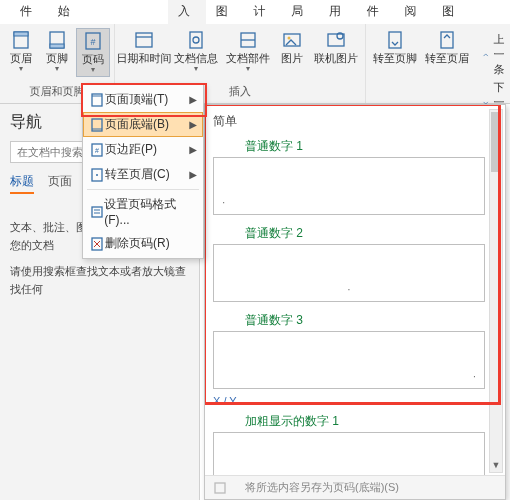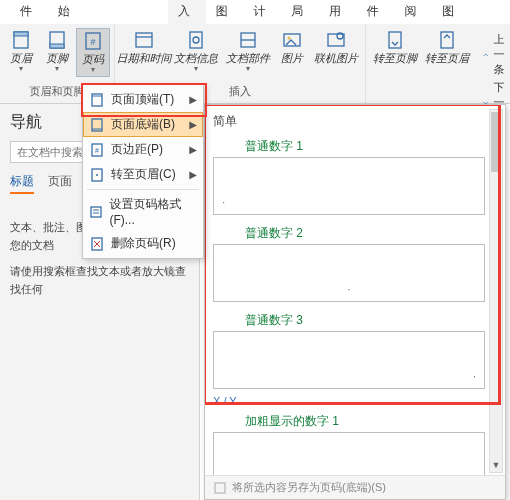--- a/index.html
+++ b/index.html
@@ -9,58 +9,58 @@
   .tabs { display: flex; gap: 0; }
   .tab { padding: 4px 10px; font-size: 12px; color: #333; cursor: pointer; }
   .tab.active { background: #f3f3f3; }
   .ribbon { background: #f3f3f3; border-bottom: 1px solid #d0d0d0; height: 80px; display: flex; }
   .ribbon-group { display: flex; flex-direction: column; align-items: center; padding: 4px 4px 2px 4px; border-right: 1px solid #e1e1e1; }
   .ribbon-row { display: flex; gap: 2px; }
   .ribbon-btn { display: flex; flex-direction: column; align-items: center; width: 34px; padding: 2px; cursor: pointer; }
   .ribbon-btn.wide { width: 50px; }
   .ribbon-icon { width: 20px; height: 20px; display: flex; align-items: center; justify-content: center; margin-bottom: 2px; }
   .ribbon-icon svg { width: 20px; height: 20px; }
-  .ribbon-label { font-size: 11px; text-align: center; line-height: 12px; white-space: nowrap; font-style: italic; }
+  .ribbon-label { font-size: 11px; text-align: center; line-height: 12px; white-space: nowrap; }
   .ribbon-btn.sel { background: #d5d5d5; border: 1px solid #aeb9c6; }
   .drop-ind { font-size: 8px; color: #666; }
   .ribbon-group-label { font-size: 11px; color: #555; margin-top: auto; padding-bottom: 2px; }
   .nav-list { display: flex; flex-direction: column; gap: 3px; padding: 4px 2px; font-size: 11px; }
   .nav-list .li { display:flex; align-items:center; gap:4px; cursor:pointer;}
   .nav-list svg { width:14px; height:14px;}
 
   .main { display: flex; height: calc(500px - 104px); }
   .sidebar { width: 200px; min-width: 200px; background: #f3f3f3; border-right: 1px solid #d0d0d0; padding: 8px 10px; position: relative; }
   .side-title { font-size: 16px; color: #333; margin-bottom: 8px; }
   .side-search { width: 100%; height: 22px; border: 1px solid #c9c9c9; padding: 2px 6px; font-size: 11px; background:#fff;}
   .side-tabs { display: flex; gap: 14px; margin-top: 10px; font-size: 12px; color: #555;}
   .side-tab.active { color: #1a5aa8; border-bottom: 2px solid #f97316; padding-bottom: 2px; }
   .side-text { margin-top: 24px; font-size: 11px; color: #444; line-height: 18px; }
 
   
   .menu { position: absolute; top: 84px; left: 82px; width: 122px; background: #fcfcfc; border: 1px solid #c5c5c5; box-shadow: 2px 2px 6px rgba(0,0,0,.2); z-index: 10; padding: 2px 0;}
-  .menu-item { display: flex; align-items: center; padding: 4px 6px; font-size: 12px; gap: 6px; position: relative; cursor:pointer;}
+  .menu-item { display: flex; align-items: center; padding: 4px 6px; font-size: 12px; position: relative; cursor:pointer;}
   .menu-item .micon { width: 16px; height: 16px; display:flex; align-items:center; justify-content:center; }
   .menu-item .micon svg { width:14px; height:14px;}
   .menu-item .arrow { margin-left: auto; font-size: 10px; color: #555; }
   .menu-item.highlight { background: #ffe0b2; border: 1px solid #e8a23d; padding: 3px 5px; }
   .menu-sep { height: 1px; background: #e0e0e0; margin: 2px 4px; }
   .menu-redbox { position:absolute; top:83px; left:81px; width:126px; height:34px; border:2px solid #ef3b2f; z-index:11; pointer-events:none;}
 
   
   .gallery { position: absolute; top: 104px; left: 204px; width: 302px; height: 396px; background: #fff; border: 1px solid #c5c5c5; box-shadow: 2px 2px 6px rgba(0,0,0,.2); z-index: 9; overflow: hidden; }
   .gallery-redbox { position:absolute; top: -2px; left: -2px; right: 4px; height: 302px; border: 3px solid #ef3b2f; z-index: 12; pointer-events:none;}
   .gallery-inner { padding: 4px 8px 4px 8px; position: relative; }
   .gal-heading { font-size: 12px; color: #444; padding: 4px 0 4px 0; }
   .gal-item-label { font-size: 12px; color: #15803d; padding: 4px 0 2px 0; margin-left: 32px;}
   .gal-preview { width: 272px; height: 58px; border: 1px solid #bfbfbf; background: #fff; margin-bottom: 6px; position: relative; }
   .gal-preview .dot1 { position:absolute; left: 8px; bottom: 6px; font-size: 10px; color:#666;}
   .gal-preview .dot2 { position:absolute; left: 50%; bottom: 6px; font-size: 10px; color:#666; transform: translateX(-50%);}
   .gal-preview .dot3 { position:absolute; right: 8px; bottom: 6px; font-size: 10px; color:#666;}
   .gal-sep { font-size: 11px; color: #3b6fb5; padding: 0 0 2px 0;}
-  .gallery-footer { position:absolute; bottom:0; left:0; right:0; border-top:1px solid #e0e0e0; padding:4px 8px; display:flex; align-items:center; gap:5px; font-size:11px; color:#888; background:#f5f5f5;margin-top:24px;}
+  .gallery-footer { position:absolute; bottom:0; left:0; right:0; border-top:1px solid #e0e0e0; padding:4px 8px; display:flex; align-items:center; gap:18px; font-size:11px; color:#888; background:#f5f5f5;margin-top:24px;}
   .gallery-footer svg{width:14px;height:14px;}
   .scrollbar { position:absolute; right:2px; top:4px; bottom:26px; width:14px; background:#f0f0f0; border:1px solid #dcdcdc;}
   .scrollbar .thumb{ position:absolute; top:2px; left:1px; right:1px; height:60px; background:#c9c9c9;}
   .scrollbar .arr { position:absolute; left:0; right:0; height:14px; display:flex; align-items:center; justify-content:center; font-size:9px; color:#666;}
   .scrollbar .arr.up{top:0;}
   .scrollbar .arr.dn{bottom:0;}
 
   .icon-stroke { stroke:#3970a8; stroke-width:1.3; fill:none;}
 </style>
 </head>

